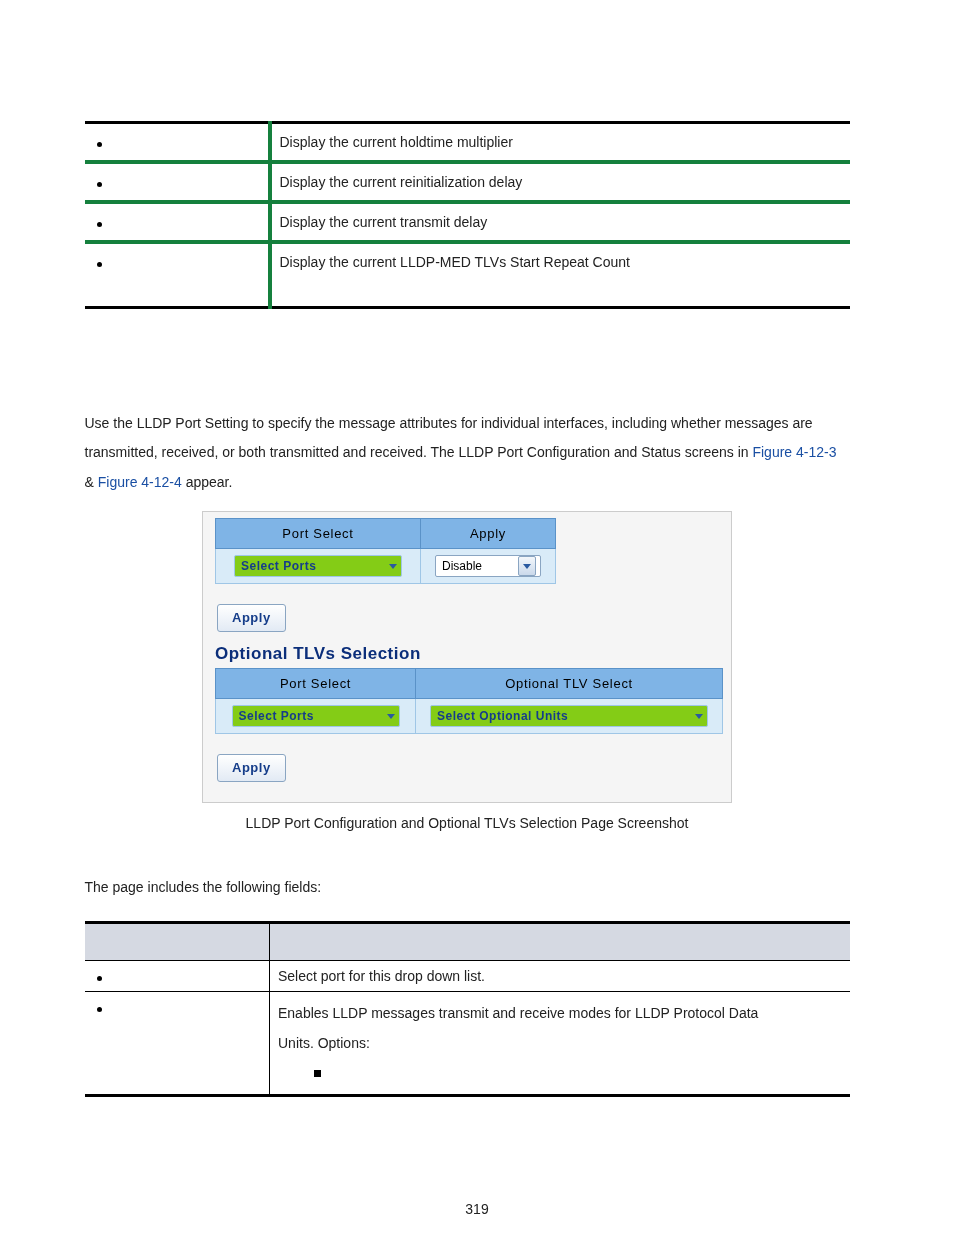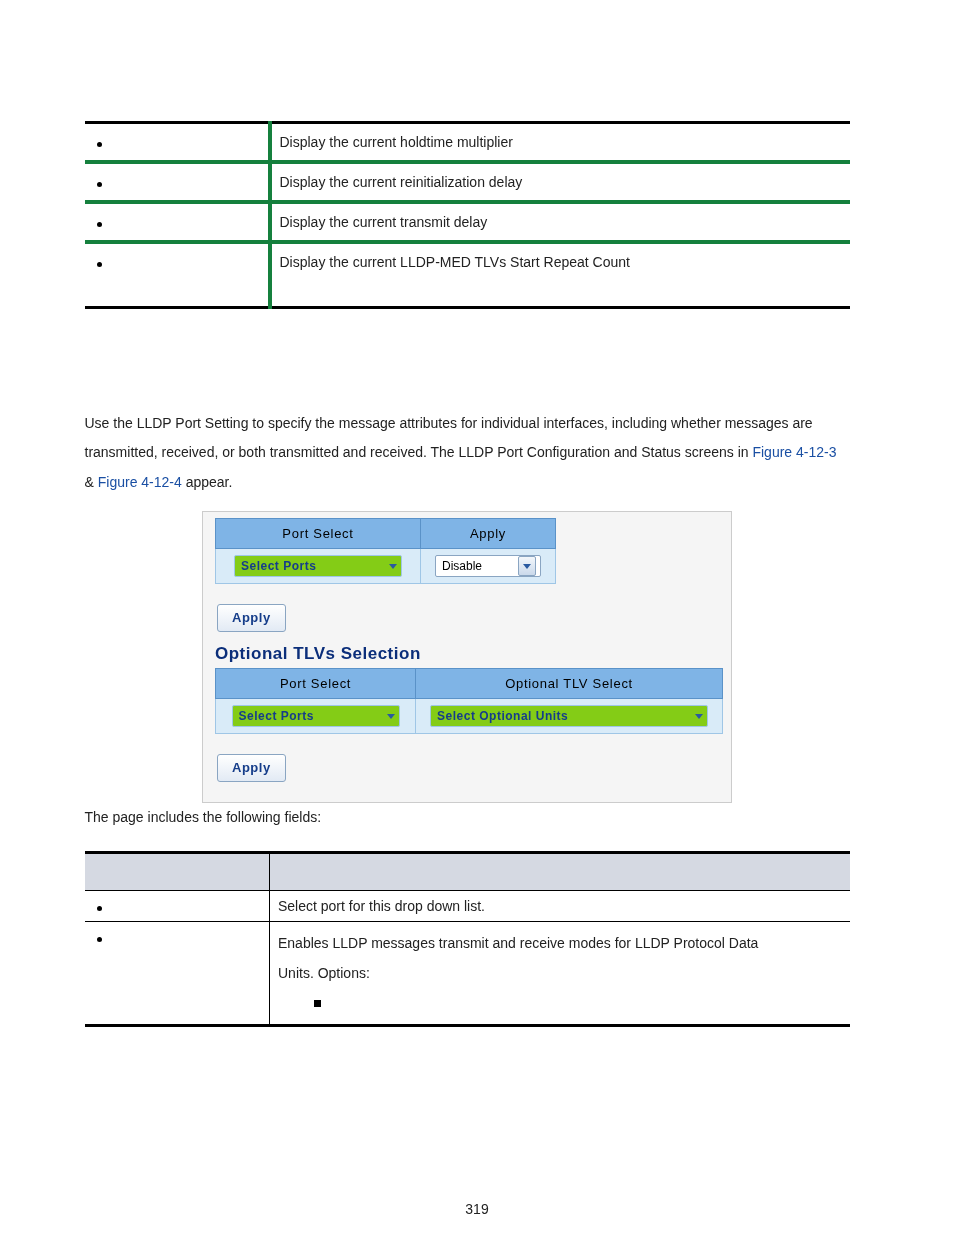--- a/index.html
+++ b/index.html
@@ -286,20 +286,21 @@
             <span class="dd-arrow"></span>
           </span>
         </td>
       </tr>
     </tbody>
       </table>
 
     <div class="apply-btn">Apply</div>
   </div>
 
+  <div class="fig-caption">LLDP Port Configuration and Optional TLVs Selection Page Screenshot</div>
 
   <p class="fields-intro">The page includes the following fields:</p>
 
   <table class="fields-table">
     <colgroup>
         <col class="c1">
         <col>
       </colgroup>
     <tbody>
       <tr>

